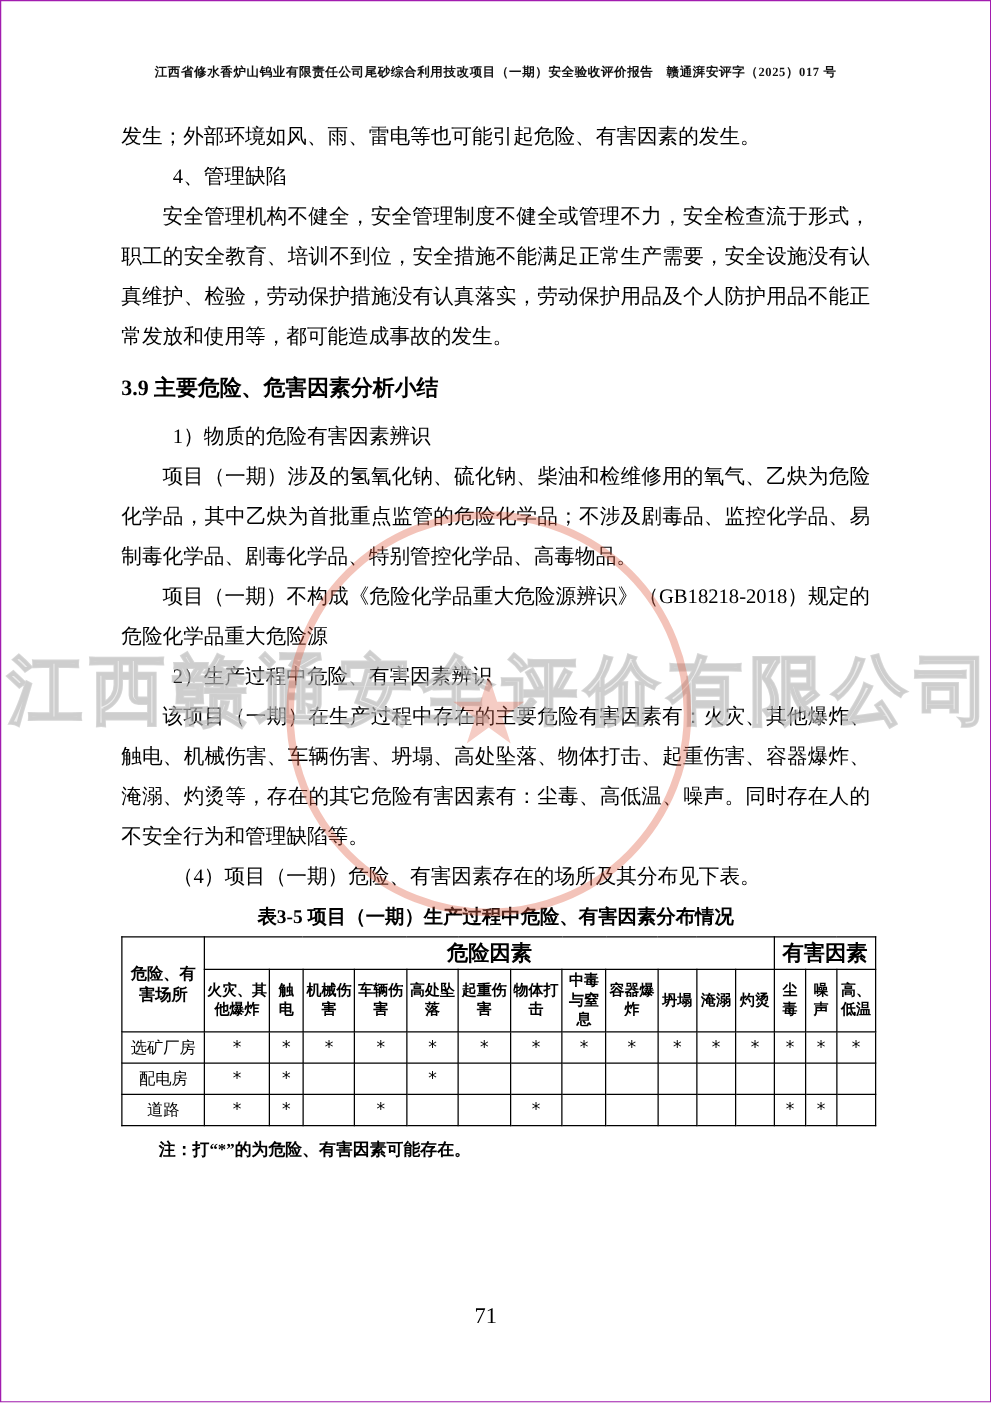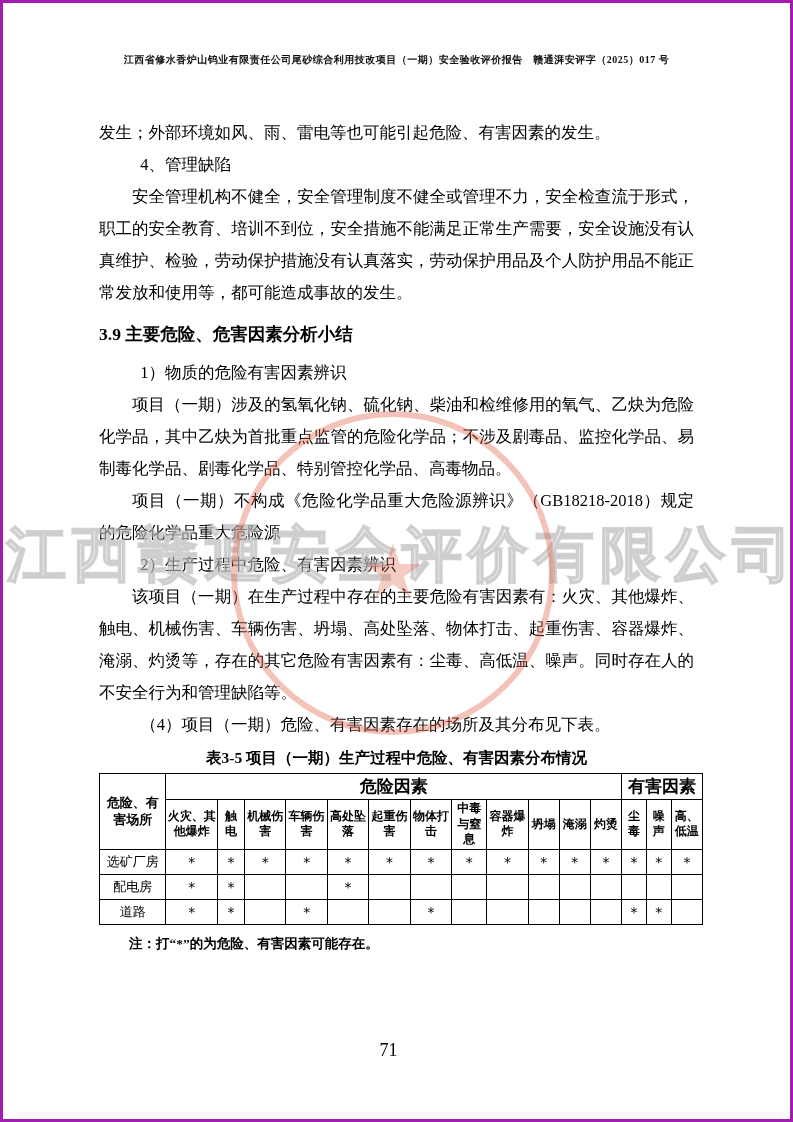--- a/index.html
+++ b/index.html
@@ -1,39 +1,38 @@
 <!DOCTYPE html>
 <html lang="zh"><head>
 <meta charset="utf-8">
 <style>
   html,body{margin:0;padding:0;background:#f2f2f2;}
   .page{
     position:relative;
     width:793px;height:1122px;
     margin:0 auto;
     background:#fff;
-    border:3px solid #a21caf;
+    border:1px solid #a21caf;
     box-sizing:border-box;
     font-family:"Liberation Serif","DejaVu Serif",serif;
     color:#000;
     overflow:hidden;
   }
   .doc-header{
     position:absolute;top:50px;left:0;right:0;
     text-align:center;
     font-size:10px;
     font-weight:bold;
     letter-spacing:0.5px;
     color:#111;
   }
   .content{
     position:absolute;
     top:92px;left:96px;right:96px;
     z-index:2;
-    margin-top:22px;
   }
   .para{
     font-size:16.5px;
     line-height:32px;
     text-align:justify;
     margin:0;
   }
   .indent2{text-indent:2em;}
   .indent25{text-indent:2.5em;}
   .section-heading{

